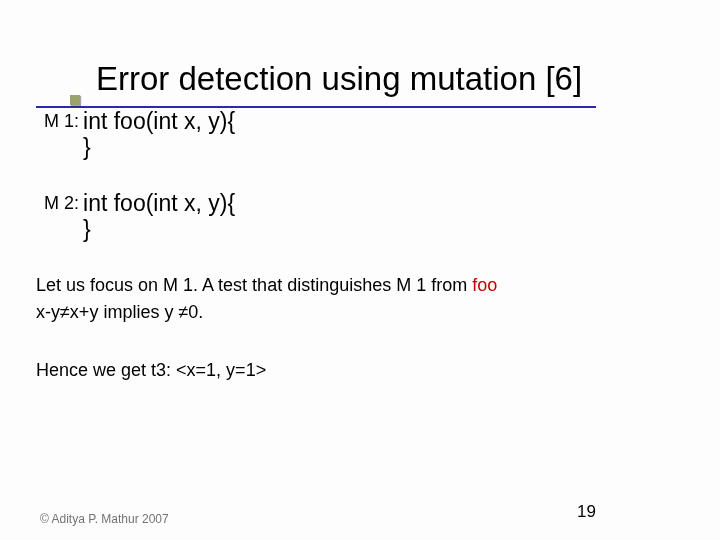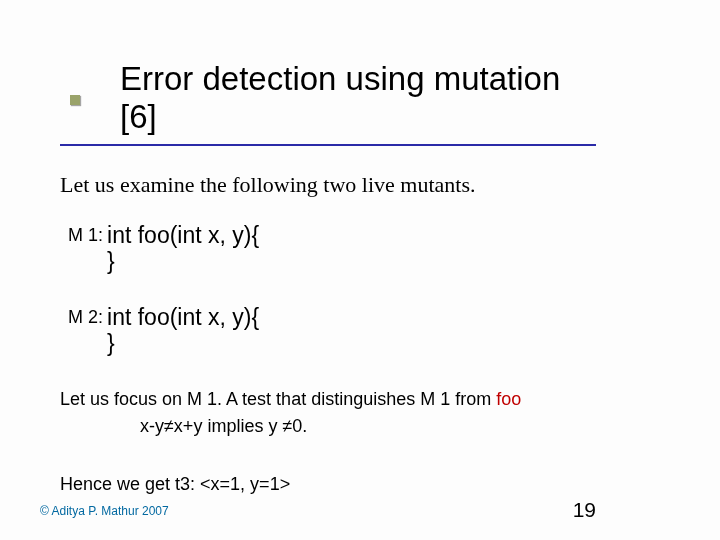--- a/index.html
+++ b/index.html
@@ -9,21 +9,21 @@
     background: #fdfdfd;
     font-family: Arial, Helvetica, sans-serif;
     color: #000;
     position: relative;
     overflow: hidden;
   }
   .slide {
     width: 636px;
     height: 540px;
     position: relative;
-    padding: 60px 40px 0 60px;
+    padding: 60px 40px 0 36px;
   }
   .title-wrap {
     margin-left: 60px;
     margin-bottom: 8px;
   }
   .title {
     font-size: 33px;
     font-weight: 400;
     color: #000;
     font-family: Arial, Helvetica, sans-serif;
@@ -71,41 +71,40 @@
   .op { color: #c00000; }
   .explain {
     font-family: Verdana, Arial, sans-serif;
     font-size: 18px;
     line-height: 27px;
     margin-top: 30px;
     margin-left: 0px;
   }
   .explain .foo { color: #c00000; text-align: right; }
   .cond {
-    margin-left: 80px;
   }
   .result {
     font-family: Verdana, Arial, sans-serif;
     font-size: 18px;
     margin-top: 34px;
   }
   .footer-left {
     position: absolute;
     left: 40px;
-    bottom: 22px;
+    bottom: 14px;
     font-family: Verdana, Arial, sans-serif;
     font-size: 12px;
-    color: #0369a1;
+    color: #737373;
   }
   .footer-right {
     position: absolute;
     right: 40px;
     bottom: 18px;
     font-family: Verdana, Arial, sans-serif;
-    font-size: 21px;
+    font-size: 17px;
     color: #000;
   }
   .bullet-deco {
     position: absolute;
     left: 70px;
     top: 95px;
     width: 10px;
     height: 10px;
     background: #9aa36a;
     box-shadow: 1px 1px 1px rgba(0,0,0,0.35);
@@ -116,21 +115,20 @@
 
 <div class="slide">
 
   <div class="bullet-deco"></div>
 
   <div class="title-wrap">
     <div class="title">Error detection using mutation [6]</div>
   </div>
   <div class="underline"></div>
 
-  <div class="intro">Let us examine the following two live mutants.</div>
 
   <div class="mutants">
 
     <div class="mutant">
       <div class="mlabel">M 1:</div>
       <div class="codeblk">
         <div>int foo(int x, y){</div>
         <div>}</div>
       </div>
     </div>

